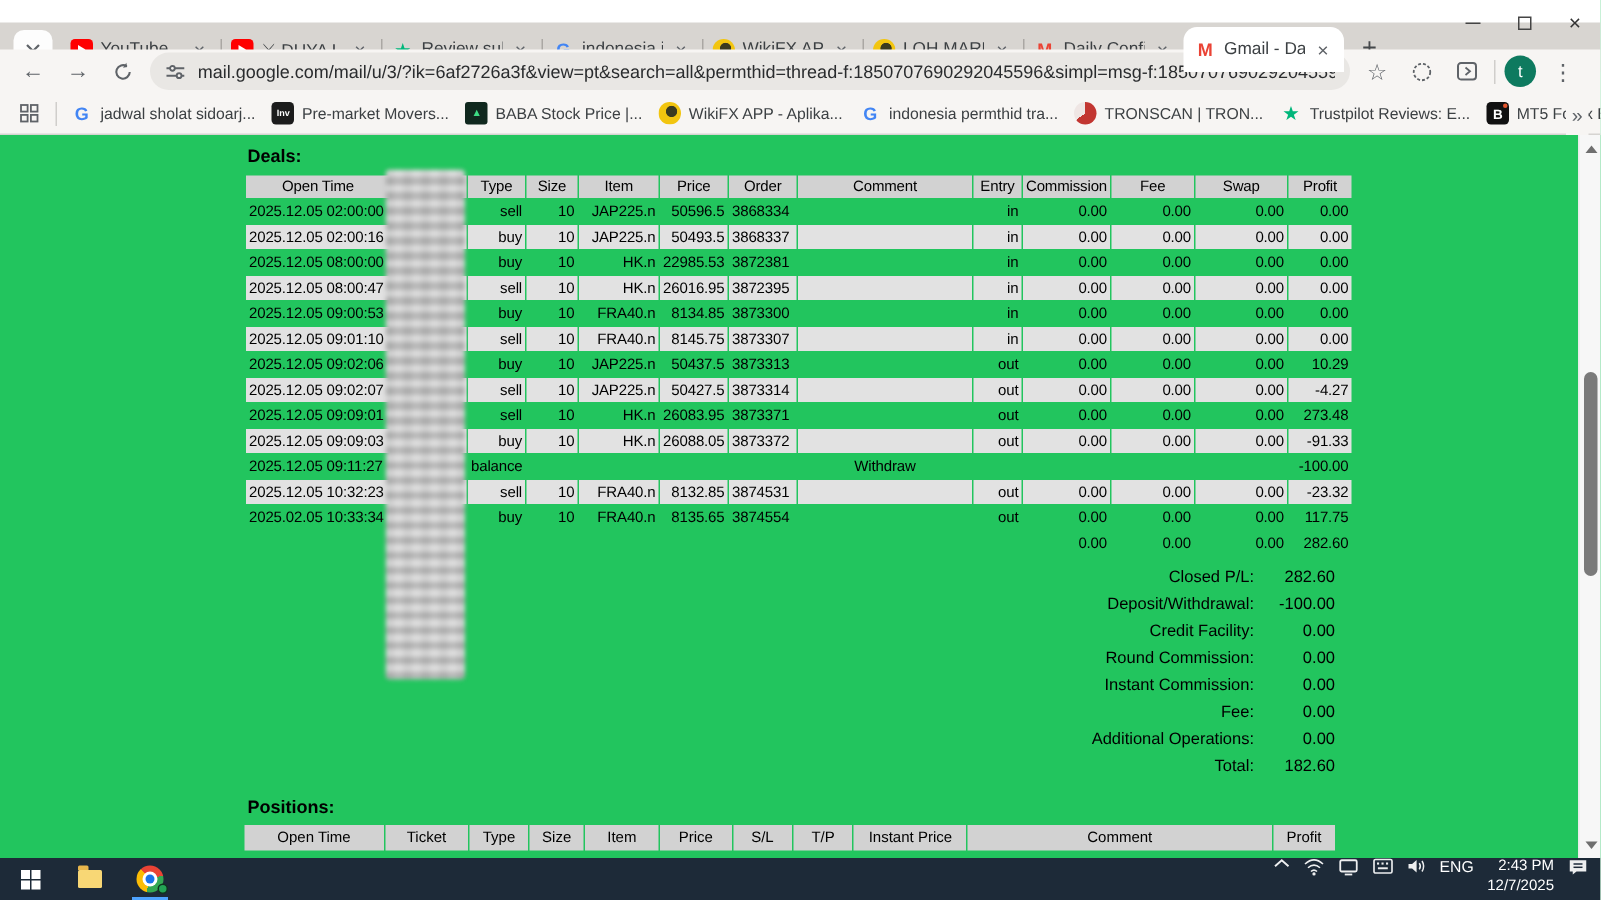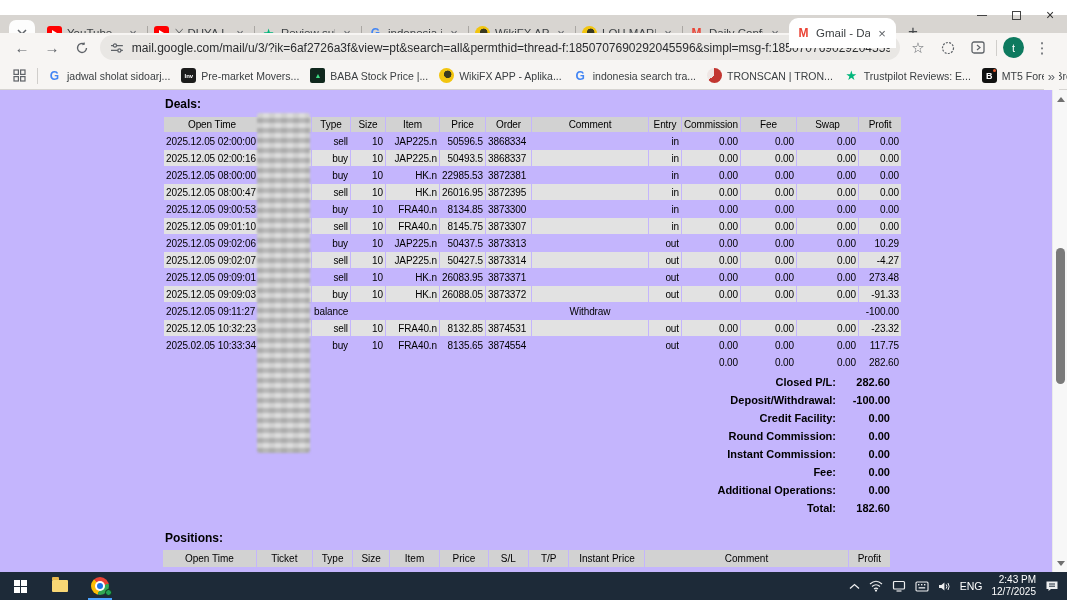--- a/index.html
+++ b/index.html
@@ -58,32 +58,32 @@
   
   #bookmarks{position:absolute;left:0;top:62px;width:1067px;height:28px;background:#f7f5f3;
     border-bottom:1px solid #d6d4d1;display:flex;align-items:center;padding:0 26px 0 10px;gap:9px;
     overflow:hidden;}
   .bm-item{display:flex;align-items:center;gap:5px;flex:none;}
   .bm-label{font-size:10.5px;color:#3c4043;white-space:nowrap;}
   #bm-overflow{position:absolute;right:8px;top:62px;height:28px;display:flex;align-items:center;
     color:#5f6368;font-size:13px;background:#f7f5f3;padding:0 4px;}
 
   
-  #content{position:absolute;left:0;top:90px;width:1067px;height:482px;background:#c4b5fd;overflow:hidden;}
+  #content{position:absolute;left:0;top:90px;width:1067px;height:482px;background:#22c55e;overflow:hidden;}
   #report{position:absolute;left:163px;top:0;width:727px;}
   .section-title{font-weight:bold;font-size:12px;color:#000;margin:7px 0 5px 2px;}
   table.deals{border-collapse:separate;border-spacing:1px;width:727px;table-layout:fixed;
     font-size:10px;letter-spacing:-0.1px;color:#000;}
   table.deals th{background:var(--table_header_bg);font-weight:normal;height:15px;padding:0 2px;
     text-align:center;overflow:hidden;white-space:nowrap;}
   table.deals td{height:16px;padding:0 2px;white-space:nowrap;overflow:hidden;}
   tr.stripe td{background:var(--table_stripe_bg);}
   .al{text-align:left}.ar{text-align:right}.ac{text-align:center}
   #summary{width:727px;margin-top:2px;}
-  .sum-row{display:flex;height:18px;align-items:center;font-weight:bold;font-size:11px;color:#000;}
+  .sum-row{display:flex;height:18px;align-items:flex-end;font-weight:normal;font-size:11px;color:#000;}
   .sum-label{flex:1;text-align:right;padding-right:8px;}
   .sum-value{width:46px;text-align:right;}
   #positions-title{margin-top:14px;}
   #positions-header{display:flex;gap:1px;width:727px;height:17px;}
   #positions-header div{background:var(--table_header_bg);font-size:10px;display:flex;
     align-items:center;justify-content:center;height:17px;overflow:hidden;white-space:nowrap;}
   #blur-strip{position:absolute;left:257px;top:23px;width:53px;height:340px;
     background:
       repeating-linear-gradient(0deg,rgba(150,150,150,.55) 0 5px,rgba(215,215,215,.55) 5px 10px),
       repeating-linear-gradient(90deg,#c9c9c9 0 6px,#e2e2e2 6px 12px);
@@ -115,21 +115,21 @@
   .chrome-ball{width:18px;height:18px;border-radius:50%;position:relative;
     background:conic-gradient(from -45deg,#ea4335 0 120deg,#34a853 0 240deg,#fbbc05 0 360deg);}
   .chrome-ball::before{content:"";position:absolute;left:4px;top:4px;width:10px;height:10px;
     background:#fff;border-radius:50%;}
   .chrome-ball::after{content:"";position:absolute;left:6px;top:6px;width:6px;height:6px;
     background:#1a73e8;border-radius:50%;}
   .chrome-badge{position:absolute;right:8px;bottom:4px;width:7px;height:7px;border-radius:50%;
     background:#23a455;border:1px solid #10331f;}
   .app-underline{position:absolute;left:8px;bottom:0;width:24px;height:2px;
     background:var(--active_app_underline);}
-  #tray{margin-left:auto;display:flex;align-items:center;gap:9px;padding-right:8px;height:28px;}
+  #tray{margin-left:auto;display:flex;align-items:flex-start;gap:9px;padding-right:8px;height:28px;}
   .tray-ic{display:flex;align-items:center;justify-content:center;opacity:.92;}
   #lang{font-size:10.5px;}
   #clock{text-align:right;font-size:10px;line-height:1.25;}
 </style>
 </head>
 <body>
 
 <div id="tabstrip">
   <div class="tab-search">
     <svg width="10" height="6" viewBox="0 0 10 6">
@@ -257,21 +257,21 @@
   <div class="bm-item">
     <span class="fav fav-baba">▲</span>
     <span class="bm-label">BABA Stock Price |...</span>
   </div>
   <div class="bm-item">
     <span class="fav fav-wikifx"></span>
     <span class="bm-label">WikiFX APP - Aplika...</span>
   </div>
   <div class="bm-item">
     <span class="fav fav-google">G</span>
-    <span class="bm-label">indonesia search tra...</span>
+    <span class="bm-label">indonesia permthid tra...</span>
   </div>
   <div class="bm-item">
     <span class="fav fav-tronscan"></span>
     <span class="bm-label">TRONSCAN | TRON...</span>
   </div>
   <div class="bm-item">
     <span class="fav fav-star-green">★</span>
     <span class="bm-label">Trustpilot Reviews: E...</span>
   </div>
   <div class="bm-item">

